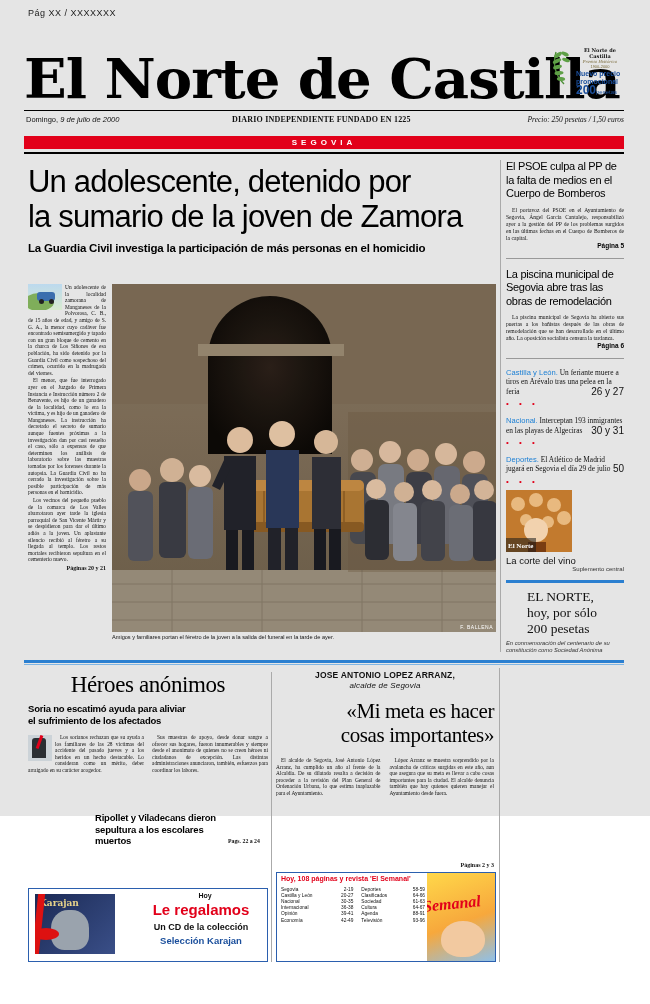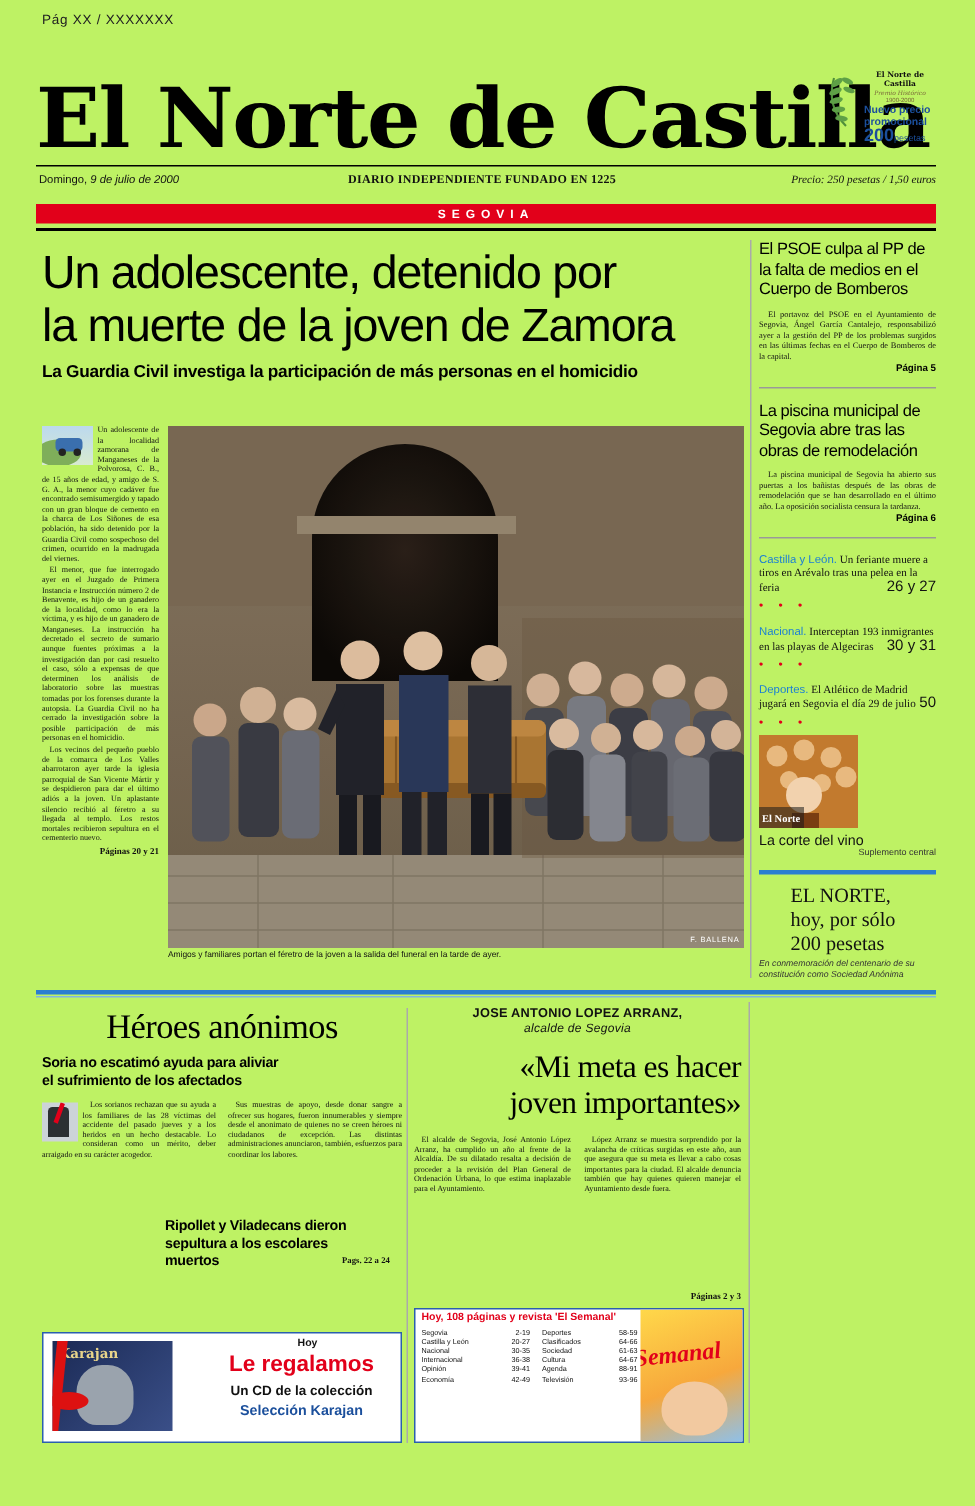--- a/index.html
+++ b/index.html
@@ -1,18 +1,18 @@
 <!DOCTYPE html>
 <html><head>
 <meta charset="utf-8">
 <style>
   html,body{margin:0;padding:0;background:#fff;}
   body{width:650px;height:1004px;overflow:hidden;
        font-family:"Liberation Sans",sans-serif;color:#000;}
-  .page{position:relative;width:650px;height:1004px;background:#bef264;}
+  .page{position:relative;width:650px;height:816px;background:#e5e5e5;}
 
   
   .slug{position:absolute;left:28px;top:8px;font-size:9px;letter-spacing:.5px;color:#222;}
   .edicion{position:absolute;left:28px;top:48px;font-size:5px;letter-spacing:.3px;color:#333;
            font-weight:bold;text-transform:uppercase;}
 
   
   .masthead{position:absolute;left:24px;top:50px;width:520px;height:58px;}
   .mast-title{font-family:"DejaVu Serif",serif;font-weight:bold;font-size:55px;
        line-height:58px;letter-spacing:-1px;color:#000;white-space:nowrap;
@@ -101,21 +101,21 @@
         font-size:23px;font-weight:normal;letter-spacing:-.4px;color:#000;}
   .heroes h4{margin:5px 0 0 0;font-size:9.5px;font-weight:bold;
         line-height:12px;letter-spacing:-.2px;color:#000;}
   .hero-body{margin-top:7px;column-count:2;column-gap:8px;
         font-family:"Liberation Serif",serif;font-size:5.4px;line-height:6.6px;text-align:justify;color:#111;}
   .hero-body p{margin:0 0 1px 0;text-indent:5px;}
   .heropic{float:left;width:24px;height:26px;margin:1px 3px 1px 0;background:#ccd3d8;position:relative;overflow:hidden;}
   .heropic .f{position:absolute;left:4px;top:3px;width:14px;height:20px;background:#2b2f33;border-radius:3px 3px 0 0;}
   .heropic .r{position:absolute;left:10px;top:0px;width:3px;height:14px;background:#e2001a;transform:rotate(20deg);}
 
-  .subbox{position:absolute;left:110px;top:812px;width:128px;}
+  .subbox{position:absolute;left:95px;top:812px;width:128px;}
   .subbox h4{margin:0;font-size:9.5px;line-height:11.5px;font-weight:bold;color:#000;letter-spacing:-.2px;}
   .subpg{position:absolute;left:228px;top:838px;font-family:"Liberation Serif",serif;font-size:5.8px;font-weight:bold;color:#111;}
 
   
   .promo{position:absolute;left:28px;top:888px;width:238px;height:72px;border:1.5px solid #2b5fae;background:#fff;}
   .promo .hoy{position:absolute;left:118px;top:3px;width:116px;text-align:center;font-size:7px;font-weight:bold;color:#111;}
   .promo .big{position:absolute;left:108px;top:12px;width:128px;text-align:center;font-size:15px;font-weight:bold;color:#e2001a;}
   .promo .l1{position:absolute;left:108px;top:33px;width:128px;text-align:center;font-size:9px;font-weight:bold;color:#111;}
   .promo .l2{position:absolute;left:108px;top:46px;width:128px;text-align:center;font-size:9.5px;font-weight:bold;color:#1b4f9c;}
   .cdart{position:absolute;left:6px;top:5px;width:80px;height:60px;
@@ -195,21 +195,21 @@
     </div>
   <div class="blackrule"></div>
 
   <div class="vrule" style="left:500px;top:160px;height:492px;"></div>
   <div class="vrule" style="left:271px;top:672px;height:290px;"></div>
   <div class="vrule" style="left:499px;top:668px;height:294px;"></div>
 
   <div class="lead">
     <h1>
       <span>Un adolescente, detenido por</span><br>
-      <span>la muerte de la joven de Zamora</span>
+      <span>la sumario de la joven de Zamora</span>
     </h1>
     <h2>La Guardia Civil investiga la participación de más personas en el homicidio</h2>
   </div>
 
   <div class="leadcol">
     <div class="minipic">
       <div class="hill"></div>
         <div class="car"></div>
       <div class="wheel" style="left:11px"></div>
         <div class="wheel" style="left:21px"></div>
@@ -420,21 +420,21 @@
     <div class="l2">Selección Karajan</div>
   </div>
 
   <div class="interview">
     <div class="kicker">
       <span>JOSE ANTONIO LOPEZ ARRANZ,</span>
       <i>alcalde de Segovia</i>
     </div>
     <h2>
       <span>«Mi meta es hacer</span><br>
-      <span>joven importantes»</span>
+      <span>cosas importantes»</span>
     </h2>
     <div class="iv-body">
       <p>El alcalde de Segovia, José Antonio López Arranz, ha cumplido un año al frente de la Alcaldía. De su dilatado resalta a decisión de proceder a la revisión del Plan General de Ordenación Urbana, lo que estima inaplazable para el Ayuntamiento.</p>
       <p>López Arranz se muestra sorprendido por la avalancha de críticas surgidas en este año, aun que asegura que su meta es llevar a cabo cosas importantes para la ciudad. El alcalde denuncia también que hay quienes quieren manejar el Ayuntamiento desde fuera.</p>
     </div>
     <div class="iv-ref">Páginas 2 y 3</div>
   </div>
 
   <div class="sumario">
     <div class="ttl">Hoy, 108 páginas y revista 'El Semanal'</div>

